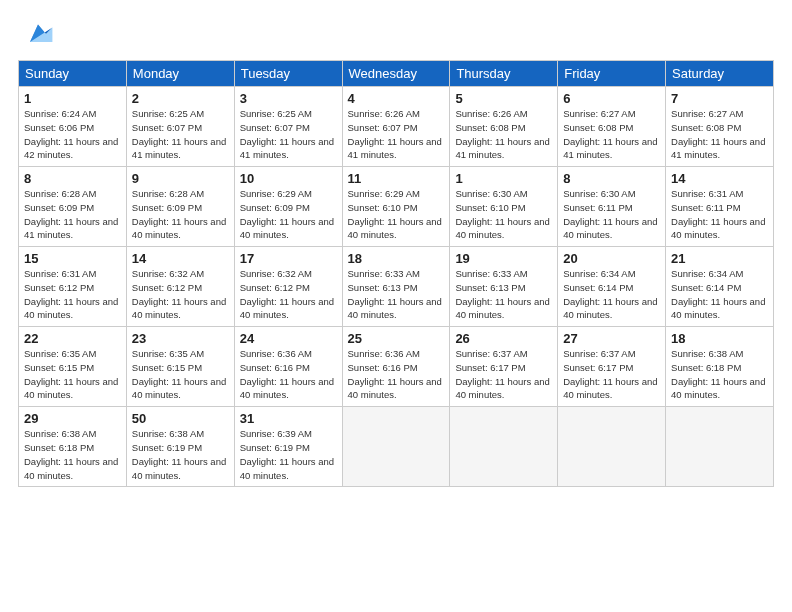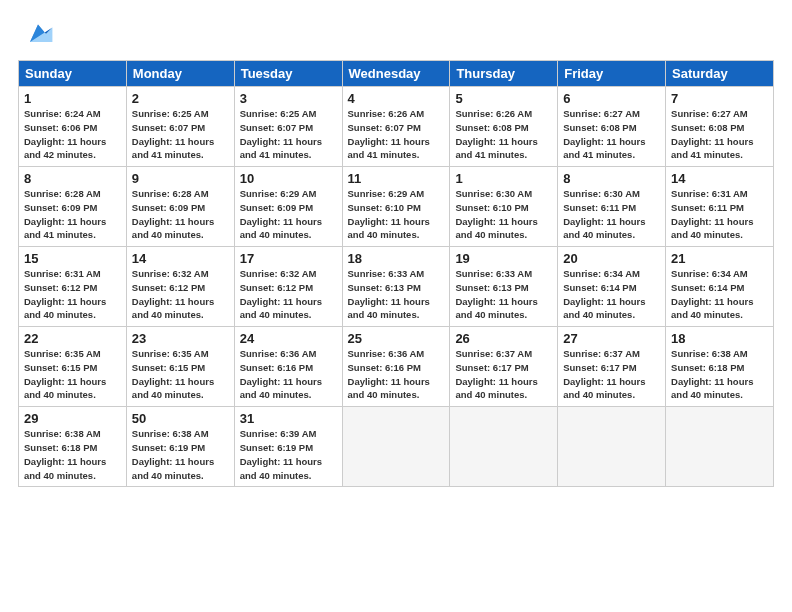--- a/index.html
+++ b/index.html
@@ -62,21 +62,21 @@
       width: 100%;
       border-collapse: collapse;
       table-layout: fixed;
     }
     .calendar th {
       background-color: #1565C0;
       color: #fff;
       text-align: left;
       padding: 5px 6px;
       font-size: 13px;
-      font-weight: bold;
+      font-weight: normal;
       border: 1px solid #ccc;
     }
     .calendar td {
       vertical-align: top;
       border: 1px solid #ccc;
       padding: 4px 5px;
       font-size: 9.5px;
       color: #333;
       background: #fff;
       height: 78px;
@@ -87,21 +87,20 @@
     .day-num {
       font-size: 13px;
       font-weight: bold;
       color: #222;
       display: block;
       margin-bottom: 1px;
     }
     .day-info {
       line-height: 1.45;
       color: #333;
-      font-weight: bold;
     }
     .last-row td {
       height: 68px;
     }
   </style>
 </head>
 <body>
 
 <div class="page">
   <div class="header">

